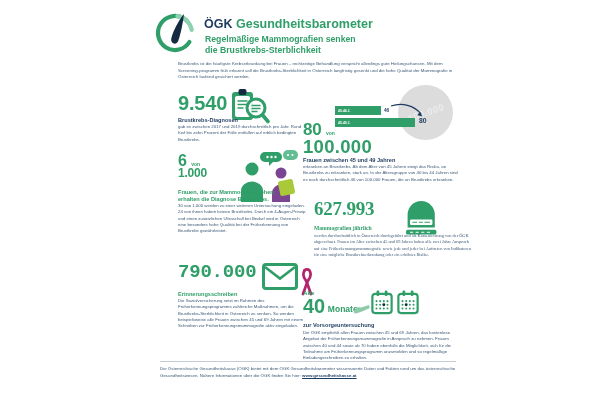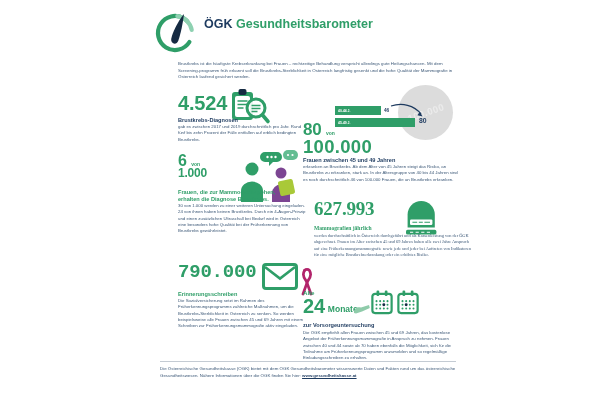--- a/index.html
+++ b/index.html
@@ -39,25 +39,27 @@
     <svg width="46" height="46" viewBox="0 0 46 46">
       <circle cx="23" cy="24" r="17" fill="none" stroke="#2f9e68" stroke-width="4.2" stroke-linecap="round" stroke-dasharray="84 23" transform="rotate(32 23 24)"></circle>
       <circle cx="23" cy="24" r="17" fill="none" stroke="#8ed1b1" stroke-width="4.2" stroke-linecap="round" stroke-dasharray="21 86" transform="rotate(-82 23 24)"></circle>
       <path d="M32 5 C25.5 13 20.5 23.5 19.3 29.5 c-1 5.2 5 7.4 7 2.2 C28.6 25.5 31 13.5 32 5 Z" fill="#152a42"></path>
     </svg>
   </div>
   <div class="abs brandline" style="left:204px;top:17px;">
     <span class="navy">ÖGK</span>
     <span class="green">Gesundheitsbarometer</span>
   </div>
+  <div class="abs subtitle preline" style="left:205px;top:34px;">Regelmäßige Mammografien senken
+die Brustkrebs-Sterblichkeit</div>
 
   <div class="abs intro" style="left:178px;top:61px;width:280px;">Brustkrebs ist die häufigste Krebserkrankung bei Frauen – rechtzeitige Behandlung verspricht allerdings gute Heilungschancen. Mit dem Screening-programm früh erkannt soll die Brustkrebs-Sterblichkeit in Österreich langfristig gesenkt und die hohe Qualität der Mammografie in Österreich laufend gesichert werden.</div>
 
   <div class="abs" style="left:178px;top:93px;width:130px;height:52px;">
-    <div class="num" style="font-size:20px;">4.524</div>
+    <div class="num" style="font-size:20px;">9.540</div>
     <div class="abs" style="left:50px;top:-5px;width:44px;height:42px;">
       <svg width="44" height="42" viewBox="0 0 44 42">
         <rect x="4" y="4" width="21" height="28" rx="3" fill="#2f9e68"></rect>
         <rect x="7" y="8" width="15" height="21" rx="2" fill="#fff"></rect>
         <rect x="10.5" y="1" width="8" height="6" rx="2" fill="#152a42"></rect>
         <path d="M9.5 13h10M9.5 16.5h10M9.5 20h6" stroke="#2f9e68" stroke-width="1.6"></path>
         <circle cx="28" cy="20" r="9" fill="#ffffff" fill-opacity="0.92" stroke="#2f9e68" stroke-width="3"></circle>
         <path d="M23.5 17.5h9M23.5 20.5h9M23.5 23.5h6" stroke="#2f9e68" stroke-width="1.5"></path>
         <path d="M34.5 27l5.5 6.5" stroke="#2f9e68" stroke-width="3.6" stroke-linecap="round"></path>
       </svg>
@@ -149,21 +151,21 @@
         <path d="M4.5 2.5 C2.5 6 3 9.5 6.5 13.5 L11 26" stroke="#b2246b" stroke-width="2.7" fill="none" stroke-linecap="round"></path>
       </svg>
     </div>
     <div class="abs head green" style="top:28px;">Erinnerungsschreiben</div>
     <div class="abs body" style="top:35px;width:128px;">Die Sozialversicherung setzt im Rahmen des Früherkennungsprogramms zahlreiche Maßnahmen, um die Brustkrebs-Sterblichkeit in Österreich zu senken. So werden beispielsweise alle Frauen zwischen 45 und 69 Jahren mit einem Schreiben zur Früherkennungsmammografie aktiv eingeladen.</div>
   </div>
 
   <div class="abs" style="left:303px;top:289px;width:162px;height:72px;">
     <div class="green" style="font-size:6.2px;font-weight:800;">Alle</div>
     <div class="abs" style="top:7px;display:flex;align-items:flex-end;">
-      <span class="num" style="font-size:20px;">24</span>
+      <span class="num" style="font-size:20px;">40</span>
       <span class="unit" style="margin-left:3px;padding-bottom:2px;">Monate</span>
     </div>
     <div class="abs" style="left:50px;top:12px;width:18px;height:14px;">
       <svg width="18" height="14" viewBox="0 0 18 14">
         <path d="M1 12 C1 7 4 5.5 8 6.5 L16 4 L16.8 7 L9 10.5 L3 12.5 z" fill="#8fcbaa"></path>
       </svg>
     </div>
     <div class="abs" style="left:68px;top:1px;width:22px;height:25px;">
       <svg width="22" height="25" viewBox="0 0 24 26">
         <rect x="1.5" y="3.5" width="21" height="21" rx="3" fill="#fff" stroke="#2f9e68" stroke-width="2.4"></rect>

